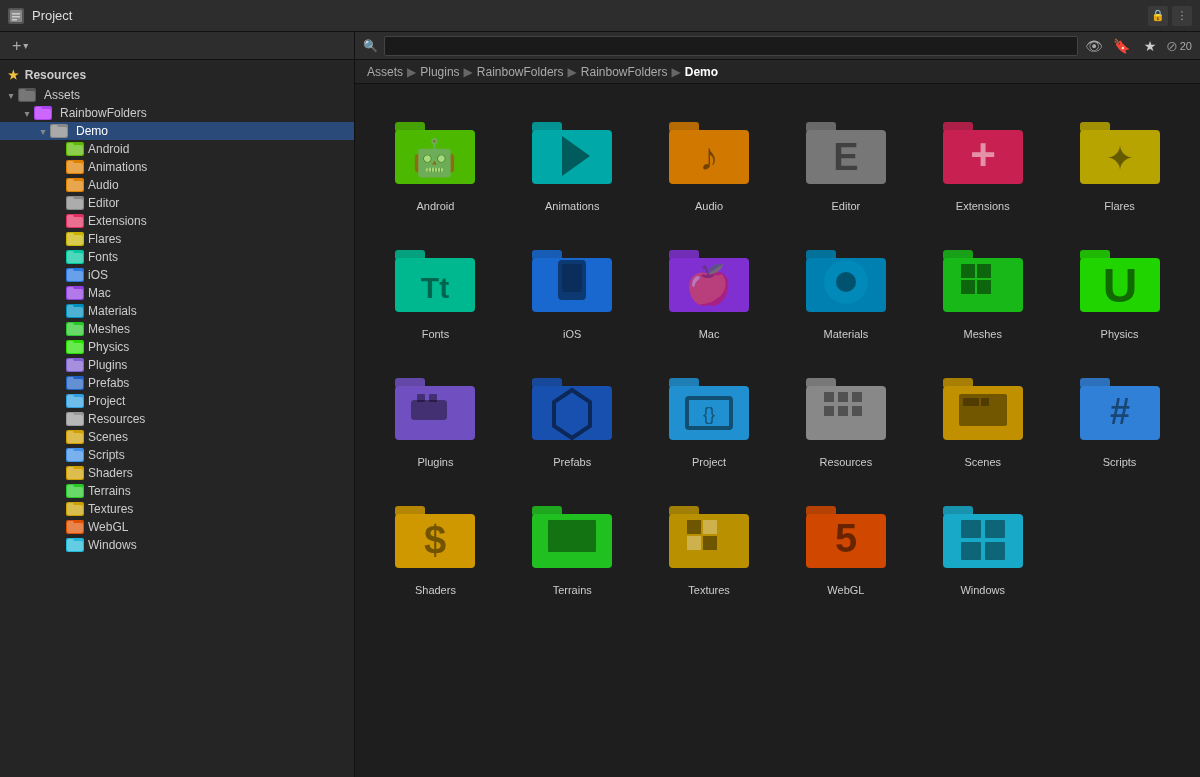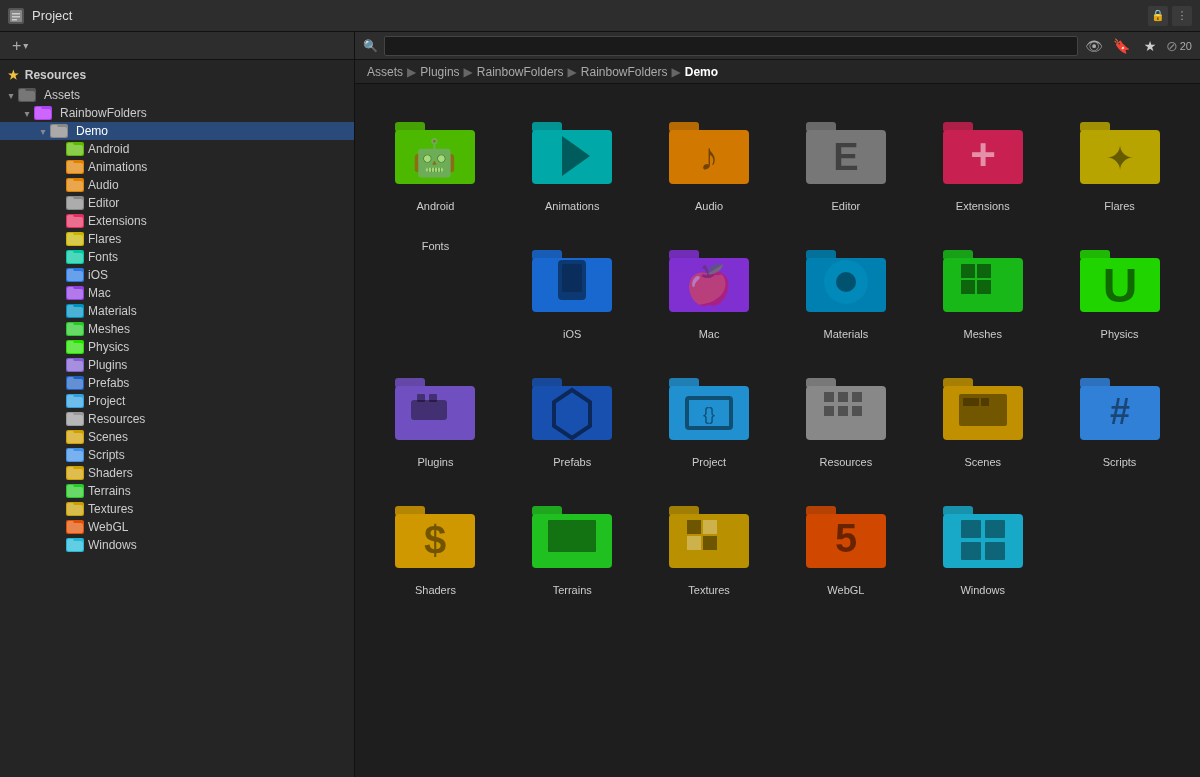--- a/index.html
+++ b/index.html
@@ -638,20 +638,30 @@
         <rect x="2" y="6" width="30" height="10" rx="3" fill="#b8a400" opacity="0.85"></rect>
 
         <rect x="2" y="14" width="80" height="54" rx="4" fill="#b8a400"></rect>
 
         <text x="42" y="54" text-anchor="middle" fill="rgba(0,0,0,0.45)" font-size="34" font-family="Arial">✦</text>
       </svg>
     </div>
     <span class="folder-label">Flares</span>
   </div>
           <div class="folder-item">
+    <div class="folder-thumb">
+      <svg width="84" height="72" viewBox="0 0 84 72">
+
+        <rect x="2" y="6" width="30" height="10" rx="3" fill="#00b890" opacity="0.85"></rect>
+
+        <rect x="2" y="14" width="80" height="54" rx="4" fill="#00b890"></rect>
+
+        <text x="42" y="54" text-anchor="middle" fill="rgba(0,0,0,0.45)" font-size="30" font-weight="bold" font-family="Arial">Tt</text>
+      </svg>
+    </div>
     <span class="folder-label">Fonts</span>
   </div>
           <div class="folder-item">
     <div class="folder-thumb">
       <svg width="84" height="72" viewBox="0 0 84 72">
 
         <rect x="2" y="6" width="30" height="10" rx="3" fill="#1868d0" opacity="0.85"></rect>
 
         <rect x="2" y="14" width="80" height="54" rx="4" fill="#1868d0"></rect>
 

